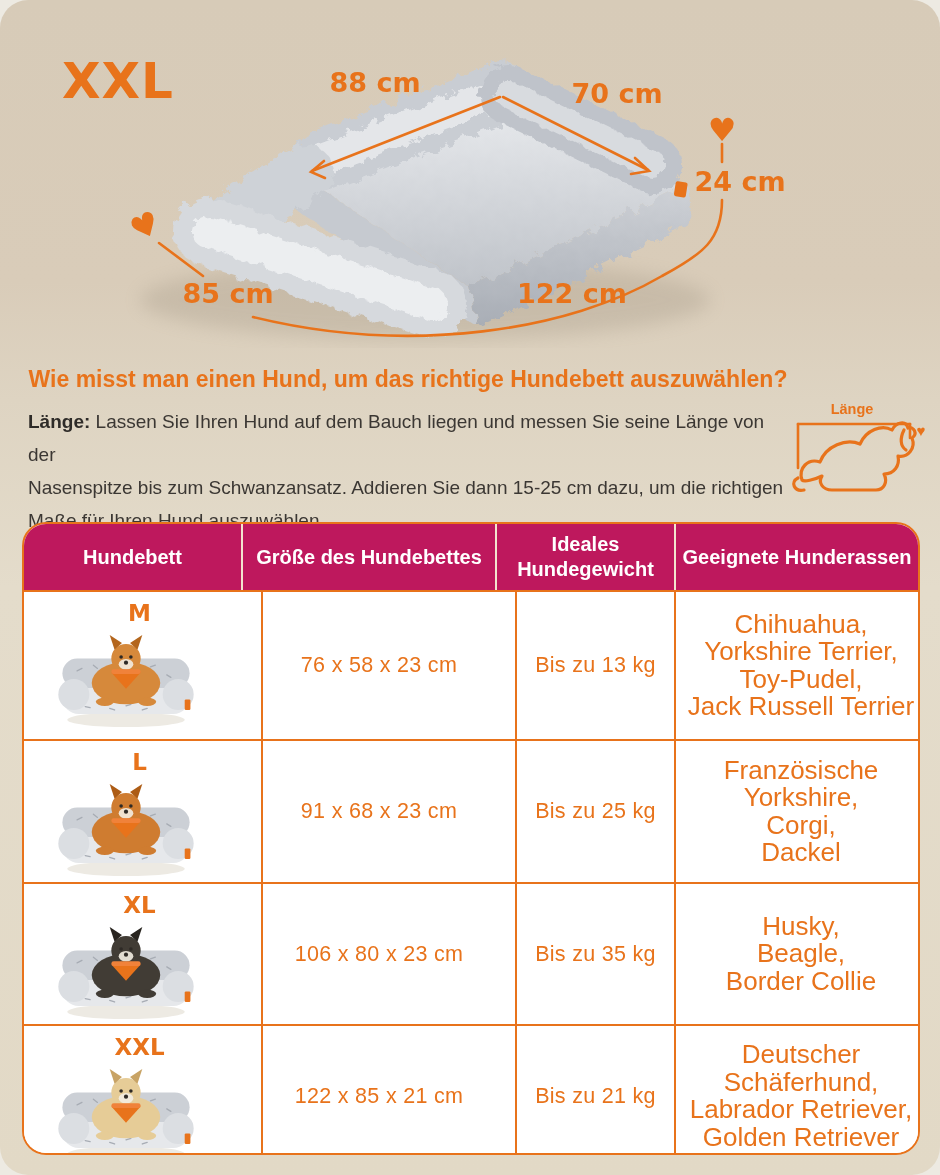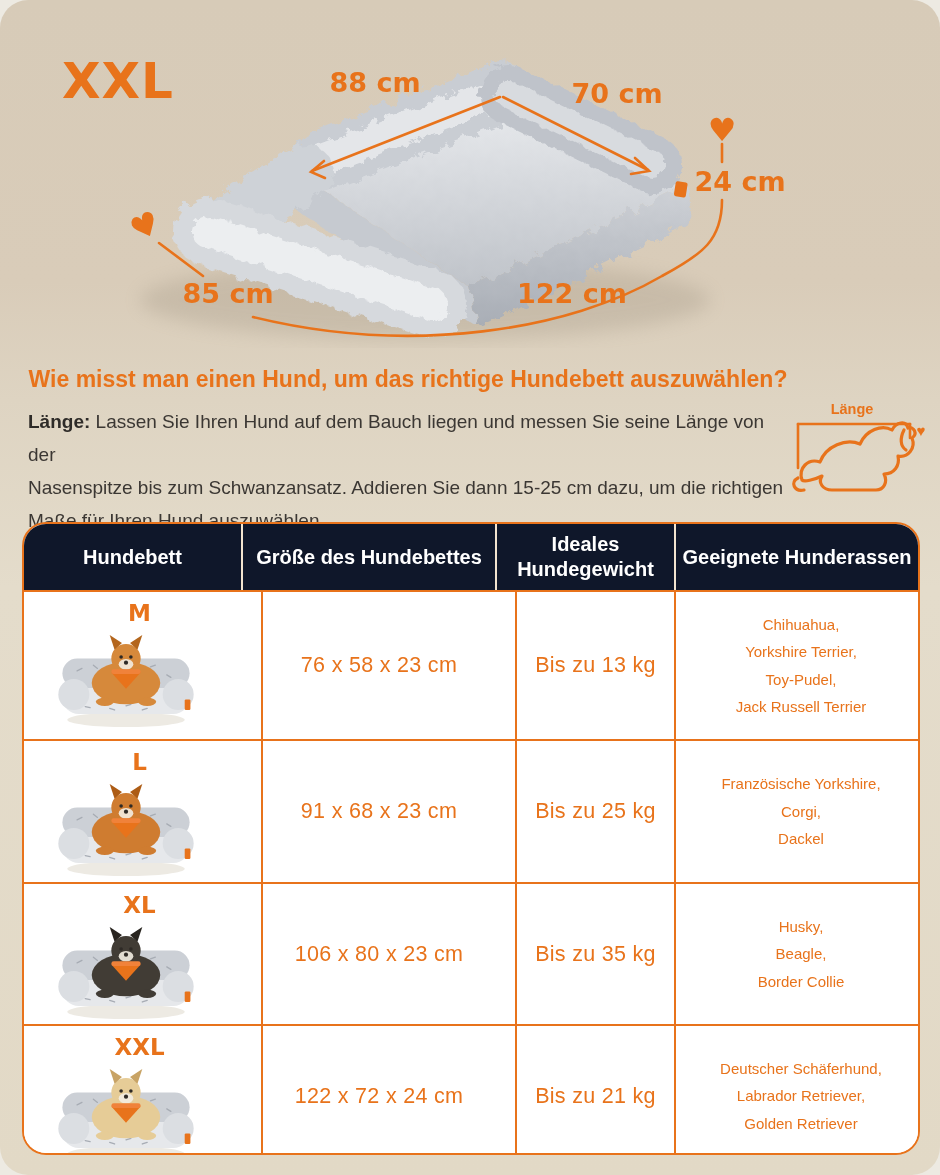--- a/index.html
+++ b/index.html
@@ -21,36 +21,36 @@
   .guide-line{font-size:19px;line-height:33px;}
   .lead{font-weight:bold;color:#2e2b28;text-align:right;}
   .guide-footnote{font-size:18.5px;line-height:30px;margin-top:3px;}
   .length-figure{position:absolute;left:788px;top:398px;width:148px;height:110px;}
   .length-figure text{font-family:"Liberation Sans",sans-serif;font-size:14.5px;font-weight:bold;fill:#e8731b;}
   .length-figure .fig-heart{font-size:15px;}
 
   
   .size-table{position:absolute;left:22px;top:522px;width:898px;box-sizing:border-box;
               border:2px solid #e8731b;border-radius:24px;overflow:hidden;background:#ffffff;}
-  .t-head{display:grid;grid-template-columns:217px 254px 179px 1fr;height:66px;background:#0f172a;}
+  .t-head{display:grid;grid-template-columns:217px 254px 179px 1fr;height:66px;background:#be185d;}
   .hcell{display:flex;align-items:center;justify-content:center;text-align:center;
          color:#fff;font-weight:bold;font-size:20px;line-height:25px;border-left:2px solid #f3e4cf;padding:0 6px;}
   .hcell:first-child{border-left:none;}
   .t-row{display:grid;grid-template-columns:217px 254px 179px 1fr;border-top:2px solid #e8731b;background:#fff;}
   .t-body .t-row:nth-child(1){height:147px;}
   .t-body .t-row:nth-child(2){height:141px;}
   .t-body .t-row:nth-child(3){height:140px;}
   .t-body .t-row:nth-child(4){height:127px;}
   .cell{display:flex;flex-direction:column;align-items:center;justify-content:center;text-align:center;
         border-left:2px solid #e8731b;color:#e8731b;}
   .c-first{display:block;border-left:none;padding:8px 0 0 14px;}
   .size-label{font-family:"DejaVu Sans",sans-serif;font-weight:bold;font-size:23px;color:#e8731b;}
   .thumb{width:152px;height:106px;margin:0 0 0 12px;display:block;}
   .dims,.weight{font-size:21.5px;letter-spacing:.3px;margin-left:20px;}
-  .breeds{font-size:15px;line-height:27.5px;padding-left:8px;}
+  .breeds{font-size:26px;line-height:27.5px;padding-left:8px;}
 </style>
 </head>
 <body>
 
 <div class="page">
 
   <section class="hero">
     <svg class="hero-art" width="940" height="362" viewBox="0 0 940 362" aria-hidden="true">
       <defs>
         <linearGradient id="furTop" x1="0" y1="0" x2="0" y2="1">
@@ -192,21 +192,21 @@
           </div>
     </div>
 
     <div class="t-row">
       <div class="cell c-first">
         <div class="size-label">XXL</div>
         <svg class="thumb" viewBox="0 0 180 130" style="--dog: #e6cc97; --ear: #c8a365;">
               <use href="#bed-thumb"></use>
             </svg>
       </div>
-      <div class="cell dims">122 x 72 x 24 cm</div>
+      <div class="cell dims">122 x 85 x 21 cm</div>
       <div class="cell weight">Bis zu 21 kg</div>
       <div class="cell breeds">
             <div>Deutscher Schäferhund,</div>
             <div>Labrador Retriever,</div>
             <div>Golden Retriever</div>
           </div>
     </div>
   </div>
   </section>
 

